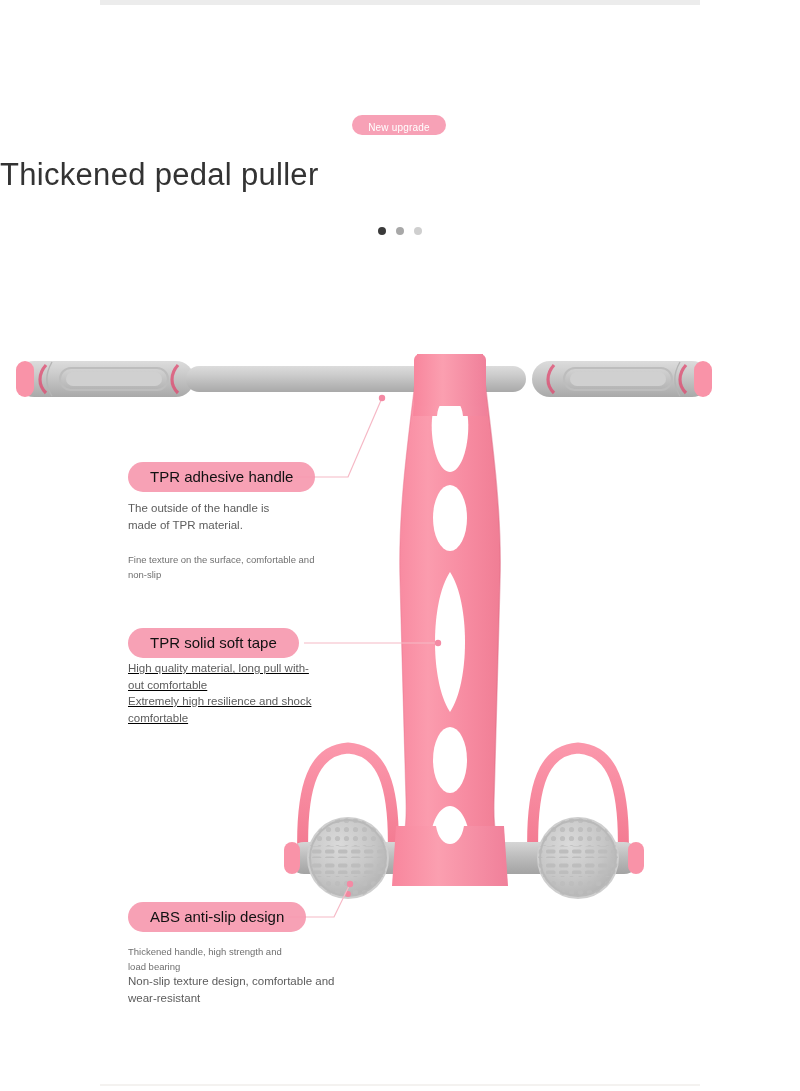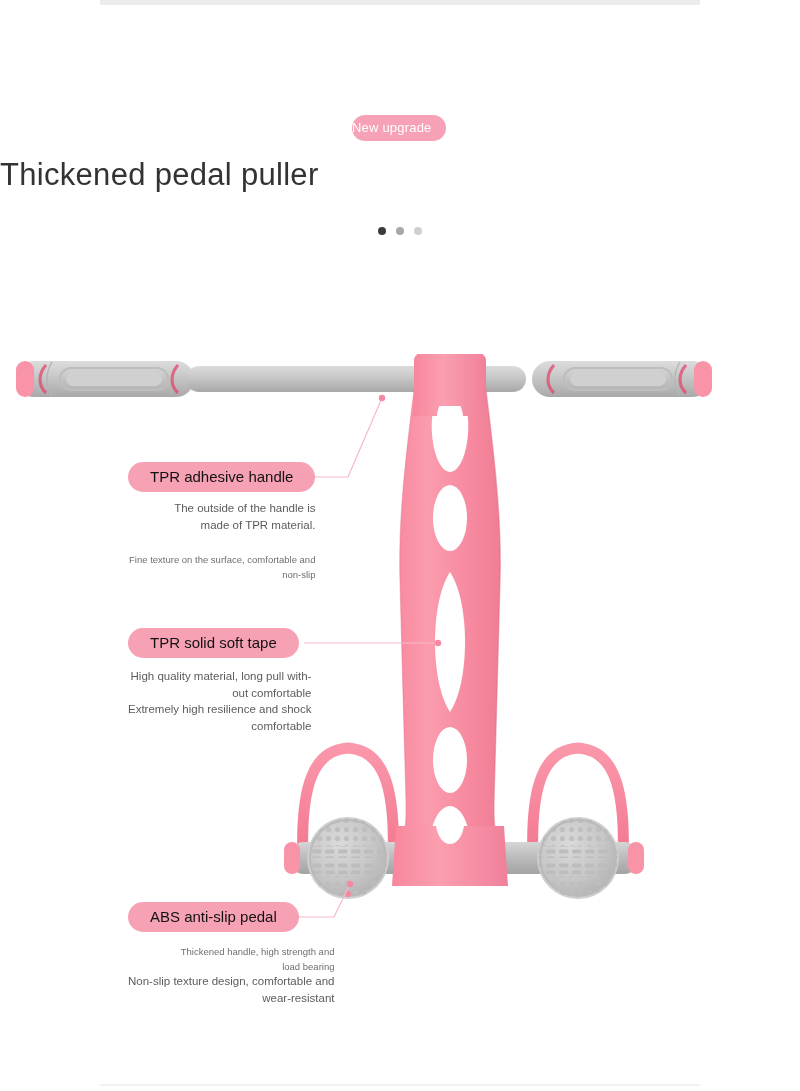--- a/index.html
+++ b/index.html
@@ -38,26 +38,27 @@
     height: 2px;
     background: #f4f2f0;
   }
 
   
   .badge {
     position: absolute;
     left: 352px;
     top: 115px;
     width: 94px;
-    height: 26px;
+    height: 20px;
     border-radius: 13px;
     background: #f79ab0;
     color: #ffffff;
-    font-size: 13px;
+    font-size: 10px;
     line-height: 26px;
+    text-align: center;
     letter-spacing: .2px;
     opacity: .92;
   }
   .main-title {
     position: absolute;
     left: 0;
     top: 157px;
     width: 800px;
     text-align: left;
     font-size: 31px;
@@ -100,28 +101,27 @@
     padding: 0 22px;
     height: 30px;
     line-height: 30px;
     font-size: 15px;
     white-space: nowrap;
     opacity: .93;
   }
   .desc {
     color: #6d6d6d;
     margin-top: 10px;
-    text-align: right;
   }
   .desc p { margin: 0 0 3px 0; }
   .desc .big   { font-size: 11.5px; line-height: 13.5px; color: #5c5c5c; }
   .desc .small { font-size: 9.5px;  line-height: 11.5px; color: #6f6f6f; }
 
   .anno-1 { left: 128px; top: 462px; }
-  .anno-2 { left: 128px; top: 628px; }
+  .anno-2 { left: 128px; top: 628px; text-decoration: underline; }
   .anno-3 { left: 128px; top: 902px; }
 
   
   .connectors {
     position: absolute;
     left: 0; top: 0;
     width: 800px; height: 1091px;
     pointer-events: none;
   }
 </style>
@@ -294,30 +294,30 @@
     <div class="desc">
       <p class="big">The outside of the handle is</p>
       <p class="big">made of TPR material.</p>
       <p class="small" style="margin-top:22px">Fine texture on the surface, comfortable and</p>
       <p class="small">non-slip</p>
     </div>
   </div>
 
   <div class="anno anno-2">
     <div class="pill">TPR solid soft tape</div>
-    <div class="desc" style="margin-top:12px">
+    <div class="desc" style="margin-top:4px">
       <p class="big">High quality material, long pull with-</p>
       <p class="big">out comfortable</p>
       <p class="big" style="margin-top:2px">Extremely high resilience and shock</p>
       <p class="big">comfortable</p>
     </div>
   </div>
 
   <div class="anno anno-3">
-    <div class="pill">ABS anti-slip pedal</div>
+    <div class="pill">ABS anti-slip design</div>
     <div class="desc" style="margin-top:14px">
       <p class="small">Thickened handle, high strength and</p>
       <p class="small">load bearing</p>
       <p class="big" style="">Non-slip texture design, comfortable and</p>
       <p class="big">wear-resistant</p>
     </div>
   </div>
 
 </div>
 

